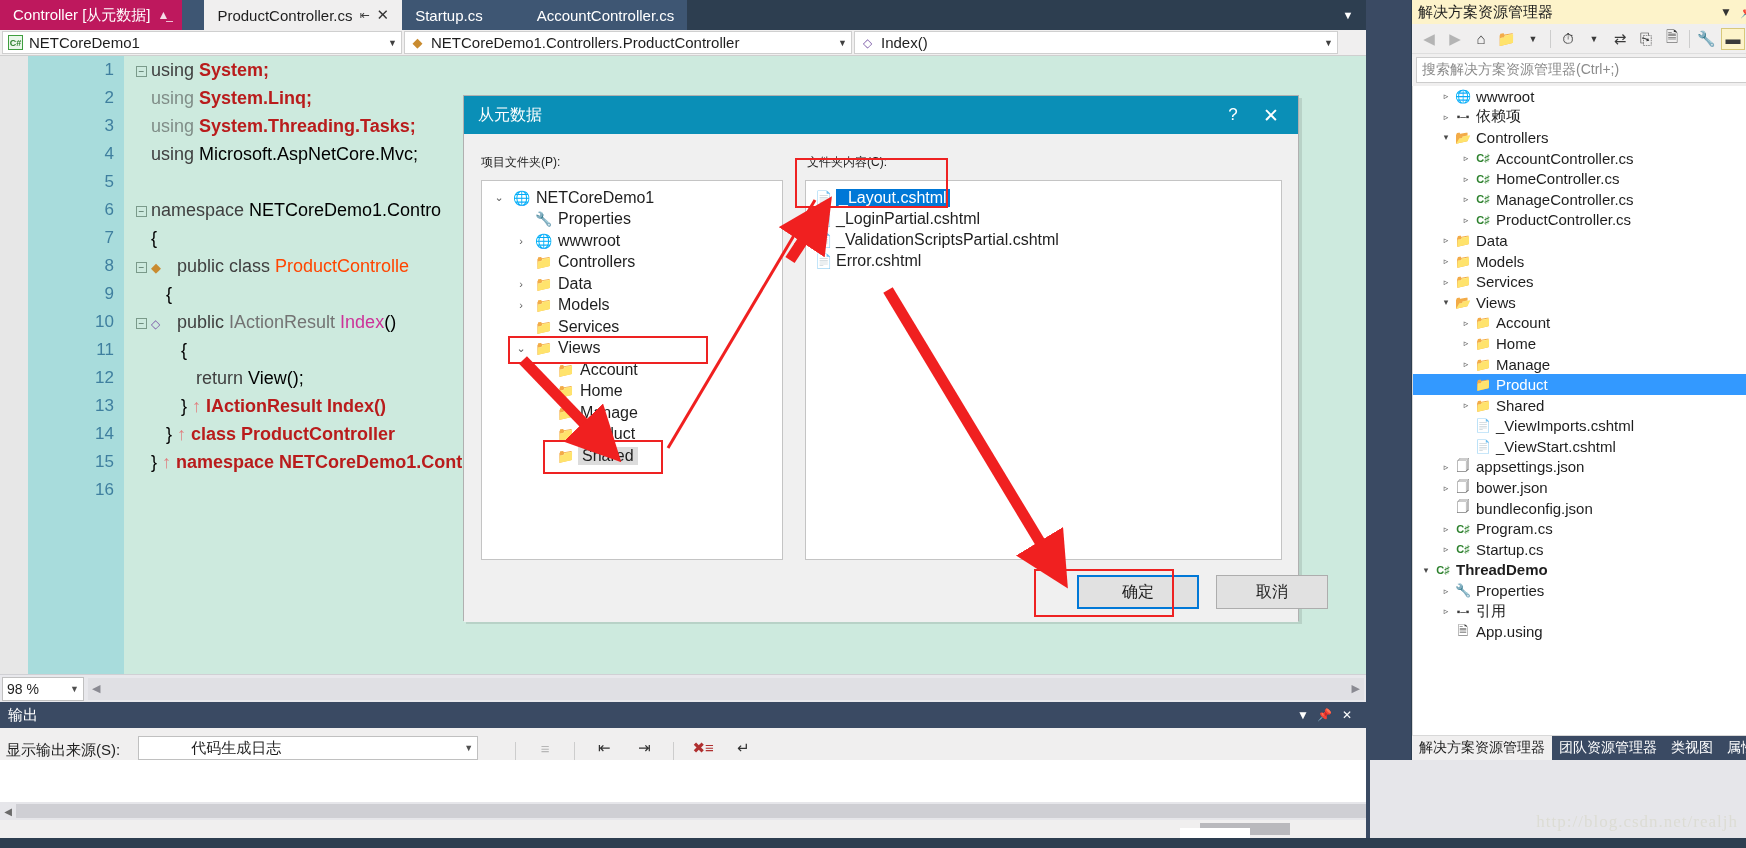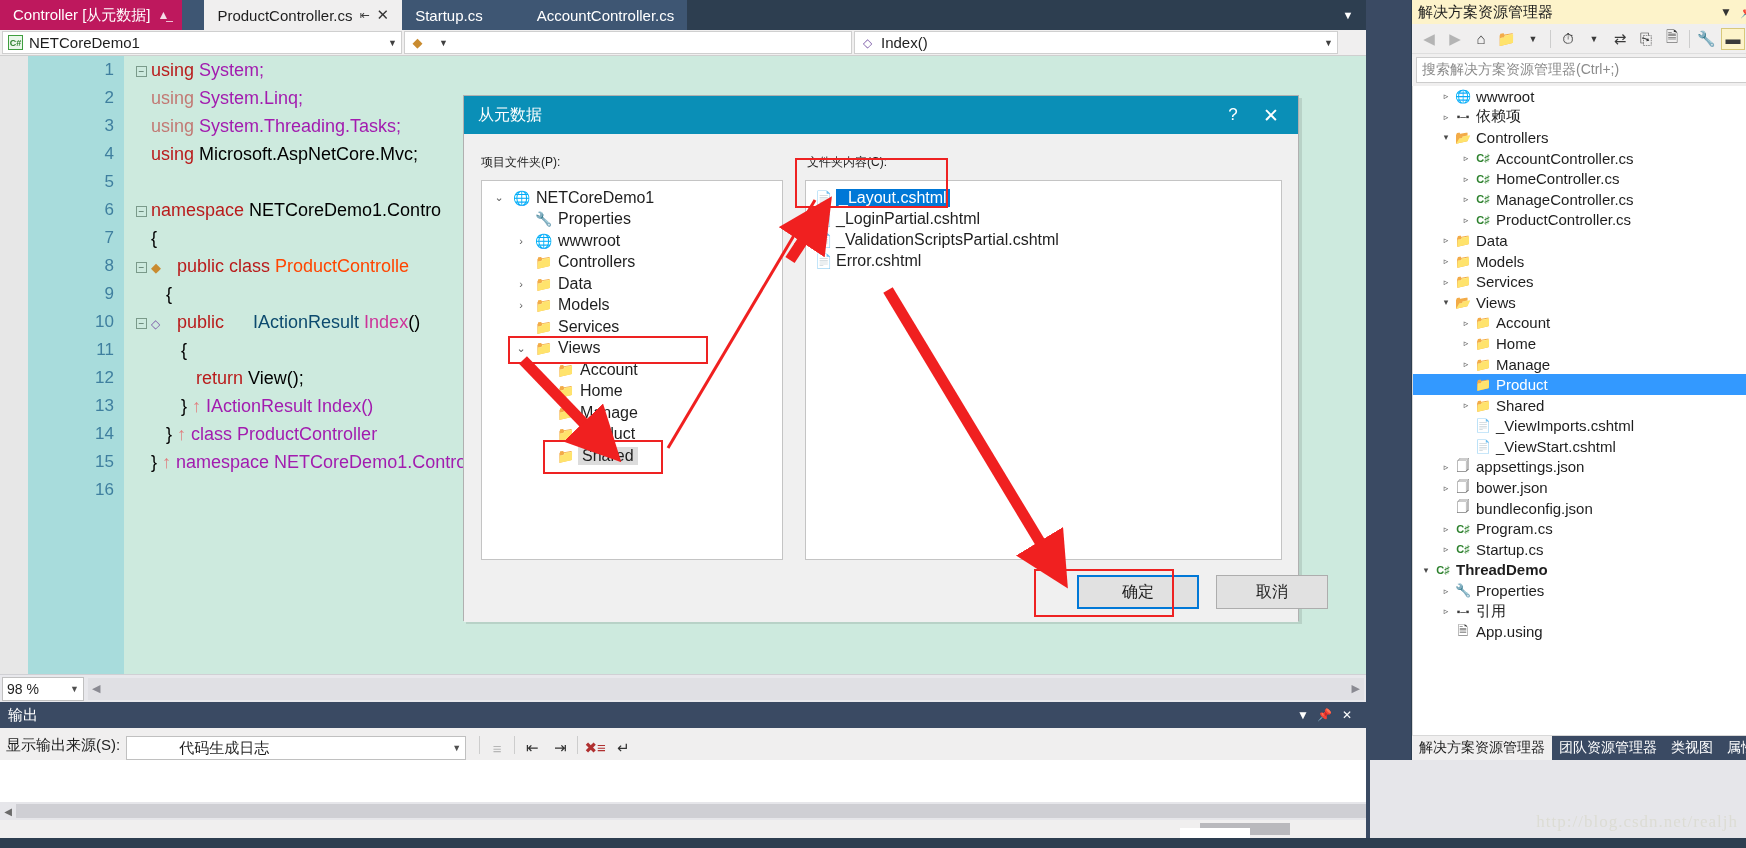--- a/index.html
+++ b/index.html
@@ -75,26 +75,26 @@
     text-align:right; padding-right:10px; color:#3f7f9f;
     font-family:"Liberation Sans","DejaVu Sans",sans-serif; font-size:17px;
   }
   .gutter div { height:28px; line-height:28px; }
   .code {
     flex:1; background:#cdeade; position:relative;
     font-family:"Liberation Sans","DejaVu Sans",sans-serif; font-size:18px;
     padding-left:12px; overflow:hidden;
   }
   .code .ln { height:28px; line-height:28px; white-space:pre; }
-  .kw { color:#b91c1c; }
+  .kw { color:#404040; }
   .type-orange { color:#ff4500; }
-  .type-teal { color:#0c4a6e;margin-left:24px; }
+  .type-teal { color:#737373; }
   .mth { color:#cc3399; }
   .plain { color:#000000; }
-  .ghost { color:#a21caf; }
+  .ghost { color:#b91c1c;font-weight:bold; }
   .ghost-arrow { color:#e08080; }
   .fold {
     display:inline-block; width:11px; height:11px; border:1px solid #7a9a8a;
     line-height:9px; text-align:center; font-size:10px; color:#4a6a5a;
     background:#cdeade; vertical-align:middle; margin-right:4px;
   }
   .editor-scroll-right {
     position:absolute; right:0; top:56px; width:24px; height:618px;
     background:#e8e8ec; border-left:1px solid #d0d0d4;
   }
@@ -179,21 +179,21 @@
     position:absolute; left:0; top:702px; width:1366px; height:146px;
     background:#f0efef;
   }
   .out-title {
     height:26px; background:#3a4a63; color:#ffffff; display:flex;
     align-items:center; padding:0 8px; font-size:15px;
   }
   .out-title .t { flex:1; }
   .out-title .ctl { width:22px;text-align:center;font-size:12px; }
   .out-toolbar {
-    height:32px; display:flex; align-items:flex-start; gap:0; padding:8px 6px;
+    height:32px; display:flex; align-items:flex-end; gap:12px; padding:0 6px;
     background:#f0efef;
   }
   .out-toolbar .lab { font-size:15px; margin-right:6px; }
   .out-combo {
     width:340px; height:24px; background:#ffffff; border:1px solid #c0c0c0;
     display:flex; align-items:center; padding:0 4px; font-size:15px;
   }
   .out-combo .v { flex:1;margin-left:48px; }
   .out-combo .arrow { font-size:9px; color:#505050; }
   .otb { width:28px;height:24px;display:flex;align-items:center;justify-content:center;
@@ -289,20 +289,21 @@
   </div>
 
   <div class="navbar">
     <div class="navcombo" id="navcombo-project">
       <span class="icon-cs">C#</span>
       <span class="label">NETCoreDemo1</span>
       <span class="arrow">▼</span>
     </div>
     <div class="navcombo" id="navcombo-type">
       <span class="icon-class">◆</span>
+      <span class="label">NETCoreDemo1.Controllers.ProductController</span>
       <span class="arrow">▼</span>
     </div>
     <div class="navcombo" id="navcombo-member">
       <span class="icon-method">◇</span>
       <span class="label">Index()</span>
       <span class="arrow">▼</span>
     </div>
   </div>
 
   <div class="editor-wrap">

